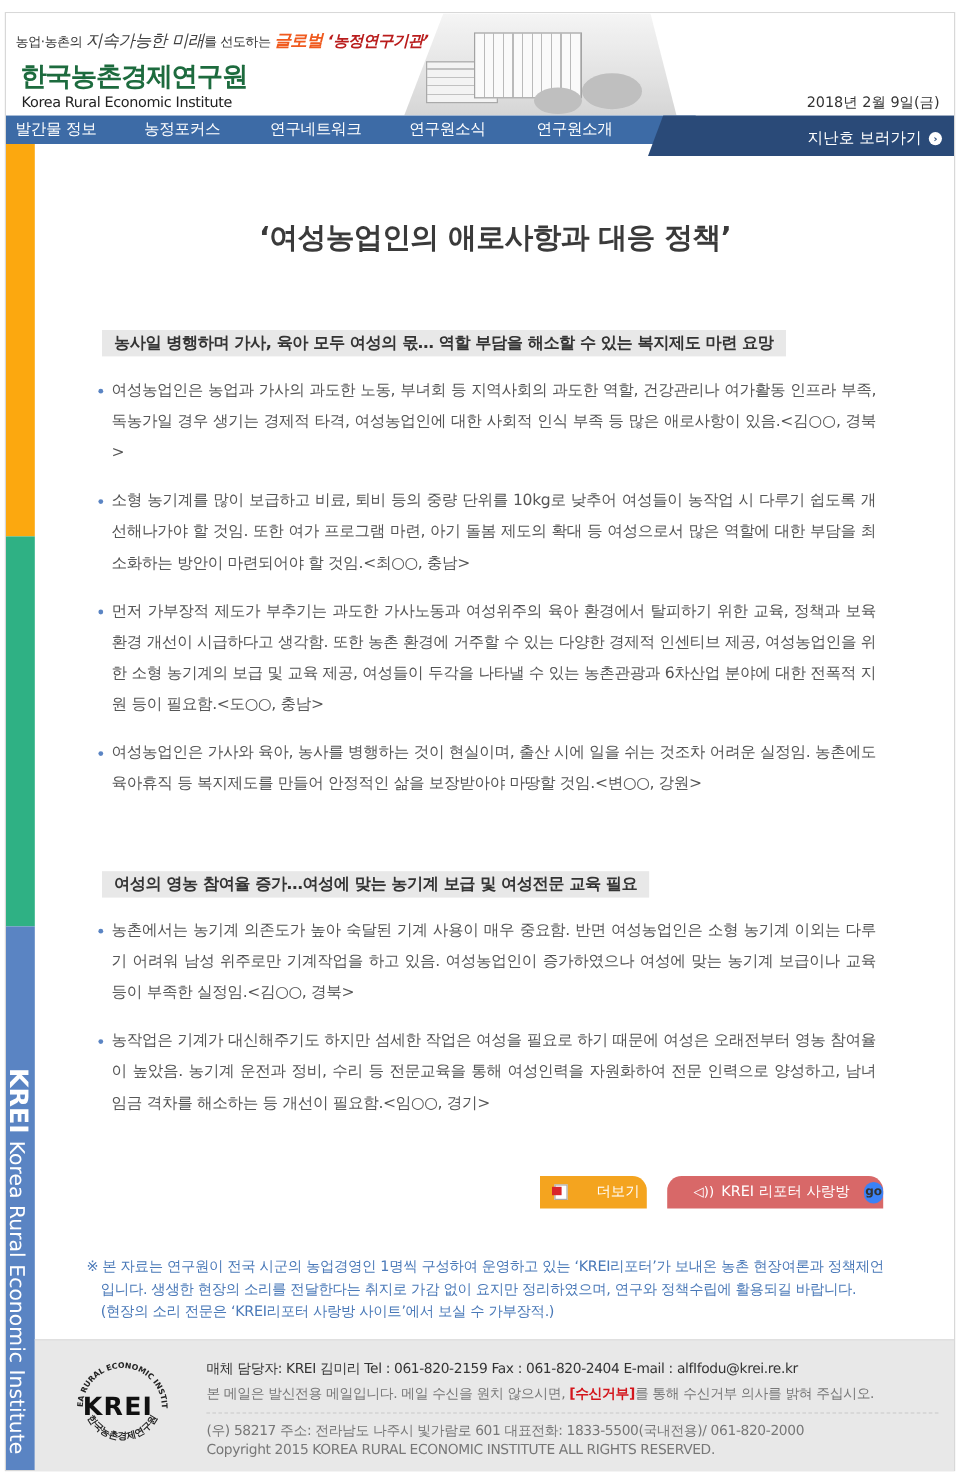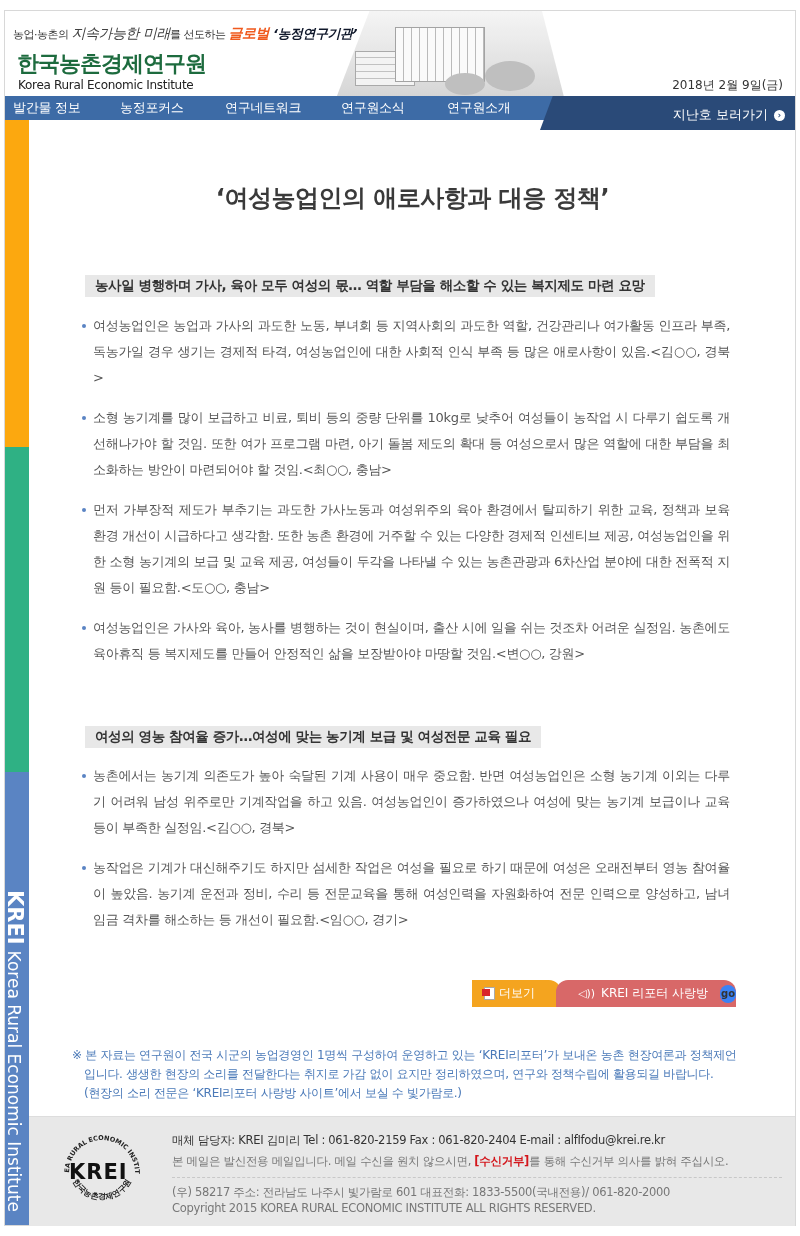--- a/index.html
+++ b/index.html
@@ -6,21 +6,21 @@
   html, body { width: 800px; height: 1236px; background: #ffffff; overflow: hidden; }
   body { font-family: "DejaVu Sans", "Liberation Sans", sans-serif; color: #555; position: relative; }
 
   .frame { position: absolute; left: 4px; top: 10px; width: 792px; height: 1216px; border: 1px solid #d8d8d8; background: #fff; }
 
   
   .header { position: absolute; left: 5px; top: 11px; width: 790px; height: 85px; background: #fff; overflow: hidden; }
   .tagline { position: absolute; left: 8px; top: 14px; font-size: 11px; color: #333; letter-spacing: -0.5px; white-space: nowrap; }
   .tagline .blue { color: #404040; font-size: 14px; font-style: italic; }
   .tagline .orange { color: #f05a1e; font-size: 14px; font-weight: bold; font-style: italic; }
-  .tagline .green { color: #0f172a; font-size: 13px; font-weight: bold; font-style: italic; }
+  .tagline .green { color: #b91c1c; font-size: 13px; font-weight: bold; font-style: italic; }
   .org-ko { position: absolute; left: 12px; top: 38px; font-size: 22px; font-weight: bold; color: #1d6b3e; letter-spacing: -1px; }
   .org-en { position: absolute; left: 13px; top: 67px; font-size: 12px; color: #222; letter-spacing: -0.3px; }
 
   .building { position: absolute; left: 330px; top: 0; width: 230px; height: 90px;
     background: linear-gradient(180deg, #f4f4f4 0%, #e1e1e1 55%, #cfcfcf 100%);
     clip-path: polygon(15% 0, 90% 0, 100% 100%, 0 100%); opacity: 0.9; }
   .building .bldg { position: absolute; left: 60px; top: 16px; width: 90px; height: 55px; border: 1px solid #9a9a9a;
     background: repeating-linear-gradient(90deg, #fafafa 0 7px, #b3b3b3 7px 8px), #eee; }
   .building .bldg2 { position: absolute; left: 20px; top: 40px; width: 60px; height: 35px; border: 1px solid #a0a0a0;
     background: repeating-linear-gradient(0deg, #f2f2f2 0 6px, #bbb 6px 7px); }
@@ -50,21 +50,21 @@
   .stripe-text .vt b { font-size: 21px; font-weight: bold; margin-right: 6px; }
 
   
   .main-title { position: absolute; left: 30px; width: 765px; top: 182px; text-align: center; font-size: 24px; font-weight: bold; color: #3a3a3a; letter-spacing: -0.5px; }
   .section-head { position: absolute; left: 85px; height: 22px; background: #e8e8e8; padding: 2px 10px 0 10px; font-size: 13.5px; font-weight: bold; color: #333; letter-spacing: -0.4px; white-space: nowrap; }
   .bullets { position: absolute; left: 82px; width: 648px; list-style: none; }
   .bullets li { position: relative; padding-left: 11px; font-size: 13px; line-height: 26px; color: #555; letter-spacing: -0.3px; text-align: justify; margin-bottom: 14px; }
   .bullets li::before { content: ""; position: absolute; left: 0; top: 11px; width: 4px; height: 4px; border-radius: 50%; background: #5a84c3; }
 
   
-  .btn-more { position: absolute; left: 472px; top: 980px; width: 89px; height: 27px; background: #f4a41f; border-radius: 0 12px 0 0; display: flex; align-items: center; gap: 4px; padding-left: 12px; color: #fff; font-size: 12px; }
+  .btn-more { position: absolute; left: 450px; top: 980px; width: 89px; height: 27px; background: #f4a41f; border-radius: 0 12px 0 0; display: flex; align-items: center; gap: 24px; padding-left: 12px; color: #fff; font-size: 12px; }
   .pdf-icon { width: 11px; height: 13px; background: #fff; border: 1px solid #aaa; position: relative; }
   .pdf-icon::before { content: ""; position: absolute; left: -3px; top: 1px; width: 8px; height: 7px; background: #d9252a; }
   .btn-reporter { position: absolute; left: 556px; top: 980px; width: 180px; height: 27px; background: #d86868; border-radius: 12px 12px 0 0; display: flex; align-items: center; padding-left: 22px; color: #fff; font-size: 12px; gap: 6px; white-space: nowrap; }
   .go-badge { width: 22px; height: 18px; border-radius: 9px; background: #3b82f6; color: #333; font-size: 10px; font-weight: bold; text-align: center; line-height: 18px; margin-left: 6px; }
   .speaker-icon { font-size: 11px; }
 
   .notice { position: absolute; left: 72px; top: 1046px; width: 700px; font-size: 12px; line-height: 19px; color: #4a79b8; letter-spacing: -0.3px; }
   .notice p { padding-left: 12px; }
   .notice p:first-child { padding-left: 0; }
 
@@ -144,21 +144,21 @@
 </div>
 <div class="btn-reporter">
   <span class="speaker-icon">◁))</span>
   <span>KREI 리포터 사랑방</span>
   <span class="go-badge">go</span>
 </div>
 
 <div class="notice">
   <p>※ 본 자료는 연구원이 전국 시군의 농업경영인 1명씩 구성하여 운영하고 있는 ‘KREI리포터’가 보내온 농촌 현장여론과 정책제언</p>
   <p>입니다. 생생한 현장의 소리를 전달한다는 취지로 가감 없이 요지만 정리하였으며, 연구와 정책수립에 활용되길 바랍니다.</p>
-  <p>(현장의 소리 전문은 ‘KREI리포터 사랑방 사이트’에서 보실 수 빛가람로.)</p>
+  <p>(현장의 소리 전문은 ‘KREI리포터 사랑방 사이트’에서 보실 수 가부장적.)</p>
 </div>
 
 <div class="footer">
   <div class="seal">
     <svg width="90" height="90" viewBox="0 0 90 90">
       <defs>
         <path id="arcTop" d="M 12 48 A 33 33 0 0 1 78 48"></path>
         <path id="arcBot" d="M 16 56 A 32 32 0 0 0 74 56"></path>
       </defs>
       <text font-size="6.5" font-weight="bold" fill="#222" font-family="DejaVu Sans, sans-serif">

